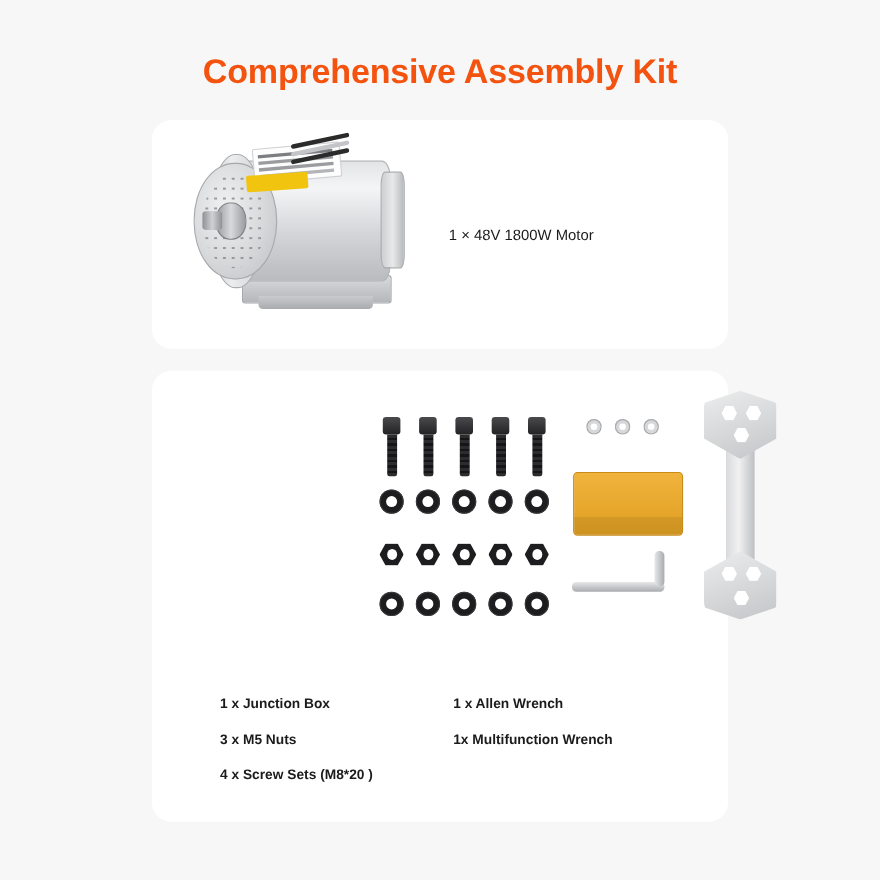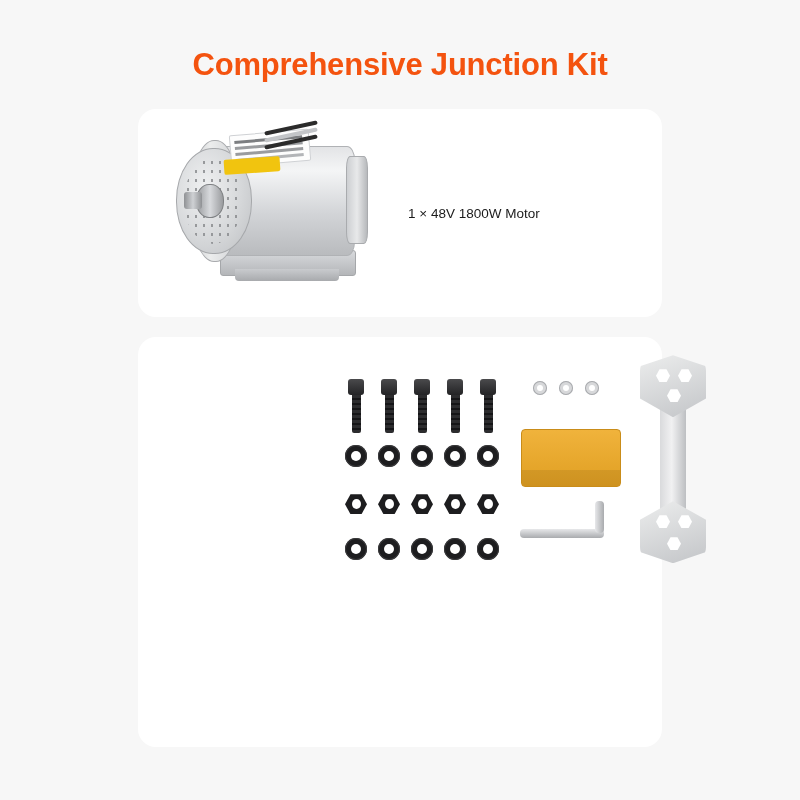--- a/index.html
+++ b/index.html
@@ -350,21 +350,21 @@
     font-weight: bold;
     color: #1b1b1b;
     white-space: nowrap;
   }
 </style>
 </head>
 <body>
 
 <div class="page">
 
-  <h1 class="title">Comprehensive Junction Kit</h1>
+  <h1 class="title">Comprehensive Assembly Kit</h1>
 
   <div class="card card-motor">
 
     <div class="motor-wrap">
       <div class="motor-foot"></div>
       <div class="motor-body"></div>
       <div class="motor-cap"></div>
       <div class="motor-ring"></div>
       <div class="motor-face"></div>
       <div class="motor-vents"></div>
@@ -442,14 +442,25 @@
         <div class="lobe bot"></div>
         <div class="hex-hole" style="left:18px;top:14px;"></div>
         <div class="hex-hole" style="left:40px;top:14px;"></div>
         <div class="hex-hole" style="left:29px;top:34px;"></div>
         <div class="hex-hole" style="left:18px;top:160px;"></div>
         <div class="hex-hole" style="left:40px;top:160px;"></div>
         <div class="hex-hole" style="left:29px;top:182px;"></div>
       </div>
     </div>
 
+    <div class="parts-list">
+      <div class="col left">
+        <div class="item">1 x Junction Box</div>
+        <div class="item">3 x M5 Nuts</div>
+        <div class="item">4 x Screw Sets (M8*20 )</div>
+      </div>
+      <div class="col right">
+        <div class="item">1 x Allen Wrench</div>
+        <div class="item">1x Multifunction Wrench</div>
+      </div>
+    </div>
   </div>
 </div>
 
 </body></html>

